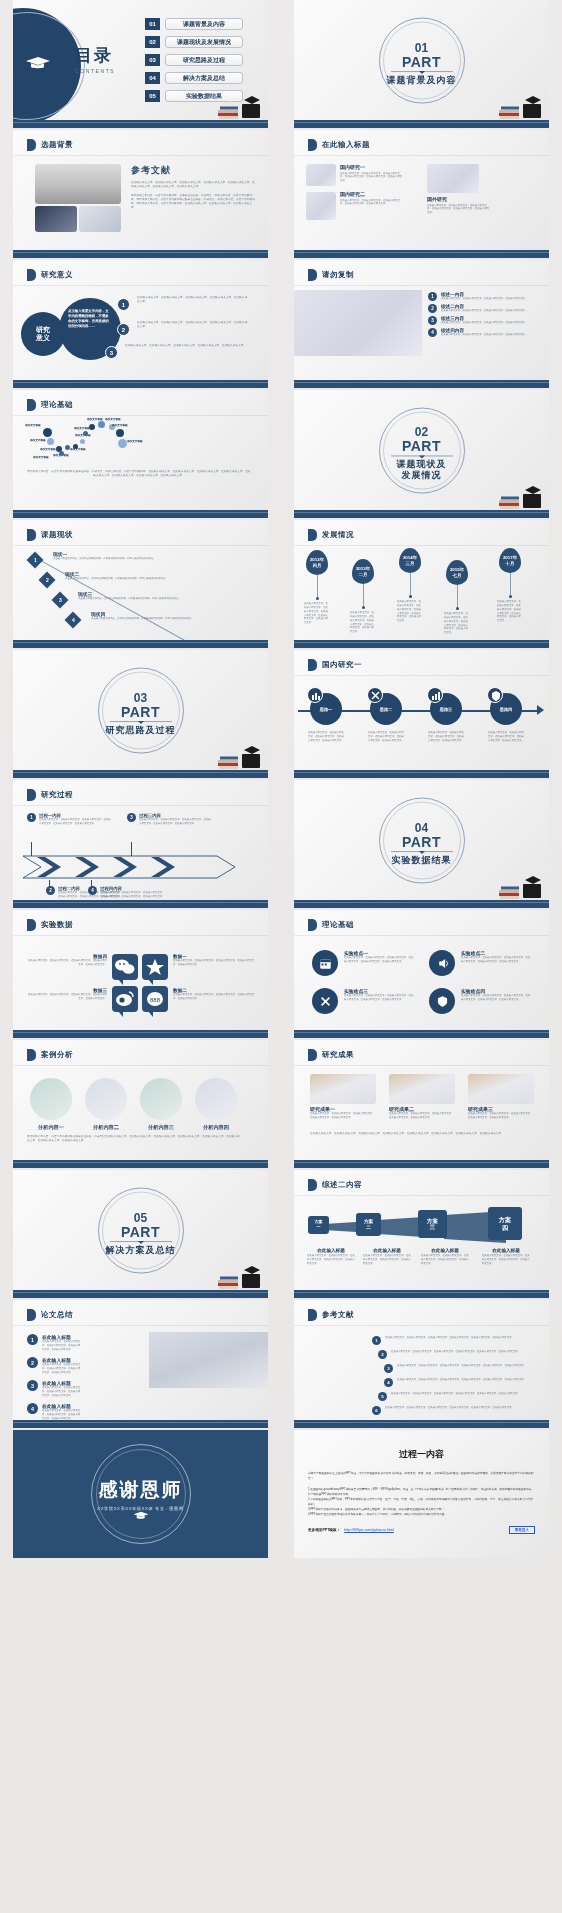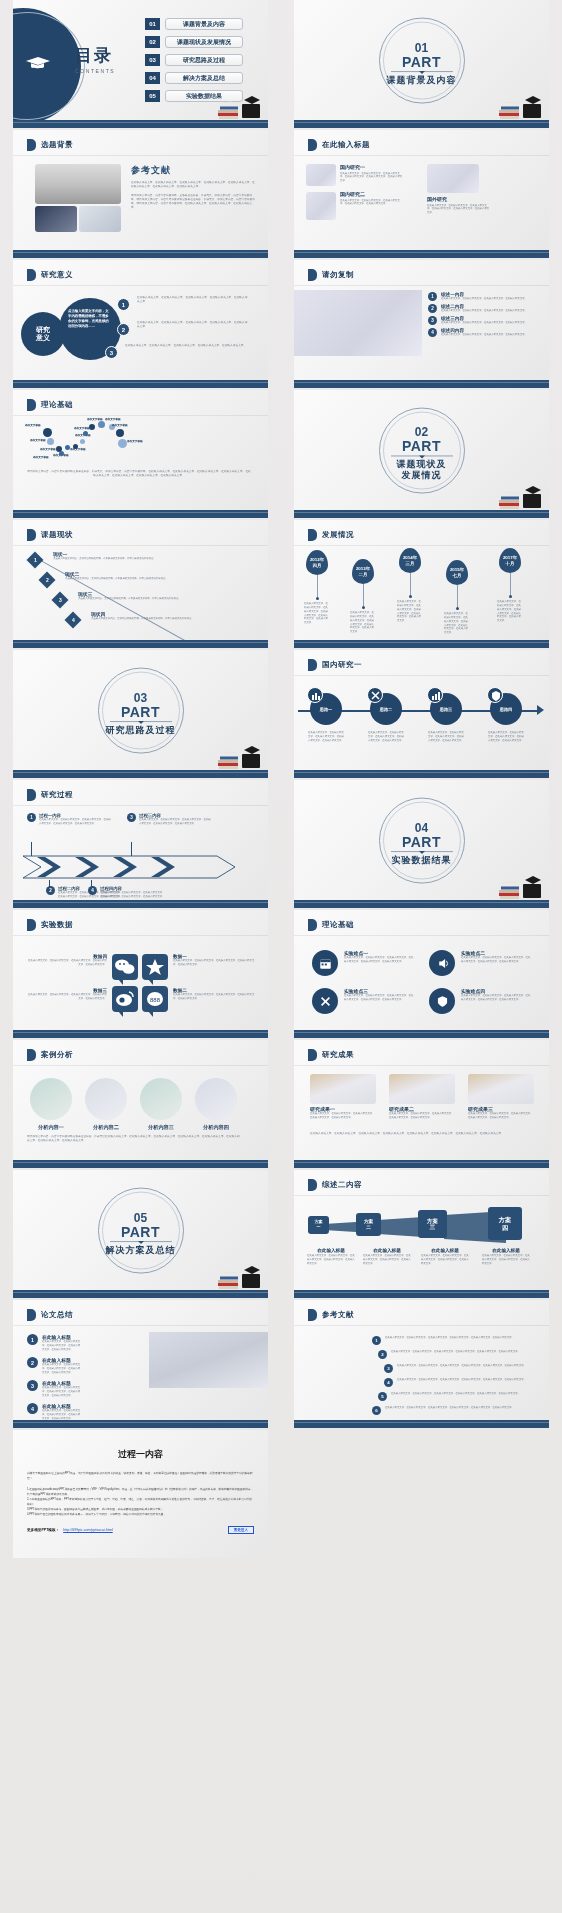--- a/index.html
+++ b/index.html
@@ -886,20 +886,32 @@
     <div class="absf" style="left:78px;top:106px;display:flex;gap:4px;align-items:flex-start;">
       <div class="cnum" style="min-width:9px;height:9px;font-size:4.4px;">6</div>
       <div class="ph2" style="width:148px;">在此输入相关文字。在此输入相关文字。在此输入相关文字。在此输入相关文字。在此输入相关文字。在此输入相关文字。</div>
     </div>
     <div class="footbar"></div>
   </div>
 </div>
 
 <div class="row">
 
+  <div class="slide navy">
+    <div class="th-ring"></div>
+    <div class="th-main">
+      <svg class="th-cap" viewBox="0 0 26 14">
+        <path d="M13 1 L25 5 L13 9 L1 5 Z" fill="#ffffff"></path>
+        <path d="M6 7.2 L6 11 C6 12.6 19 12.6 19 11 L19 7.2 L13 9.6 Z" fill="#ffffff"></path>
+      </svg>
+      <div class="th-zh">感谢恩师</div>
+      <div class="th-sub">XX学院XX系XX年级XX班      专业：图图网</div>
+
+    </div>
+  </div>
 
   <div class="slide">
     <div class="cp-title">过程一内容</div>
     <div class="cp-body">
       <div class="cp-p">感谢您下载图图网平台上提供的PPT作品，为了您和图图网以及原创作者的利益，请勿复制、传播、销售，否则将承担法律责任！图图网对作品进行维权，按照传播下载次数进行十倍的索取赔偿！</div>
       <div class="cp-p" style="margin-top:6px;">1.在图图网站российских的PPT模板是全员免费商用（VRF：VIP Royalty-free）作品，受《中华人民共和国著作法》和《世界版权公约》的保护，作品的所有权、版权和著作权归图图网所有，您下载的是PPT模板素材的使用权。</div>
       <div class="cp-p">2.不得将图图网站的PPT模板，PPT素材或加以改分用于再出售、租与、出租、出借、转让、分发，否则将视为可恶解为实质性分发的行为，不得转授权、出卖、转让其他公司或者本公司中的权利；</div>
       <div class="cp-p">3.PPT模板中的图片仅供参考，图图网提供大量高清正版图库、插画等配图，如有需要请至图图网站或者购买下载；</div>
       <div class="cp-p">4.PPT模板中包含的但数字链接仅作为参考展示，仅供个人学习使用，不得商用，网站不对目的的中体使用行为负责。</div>
     </div>

